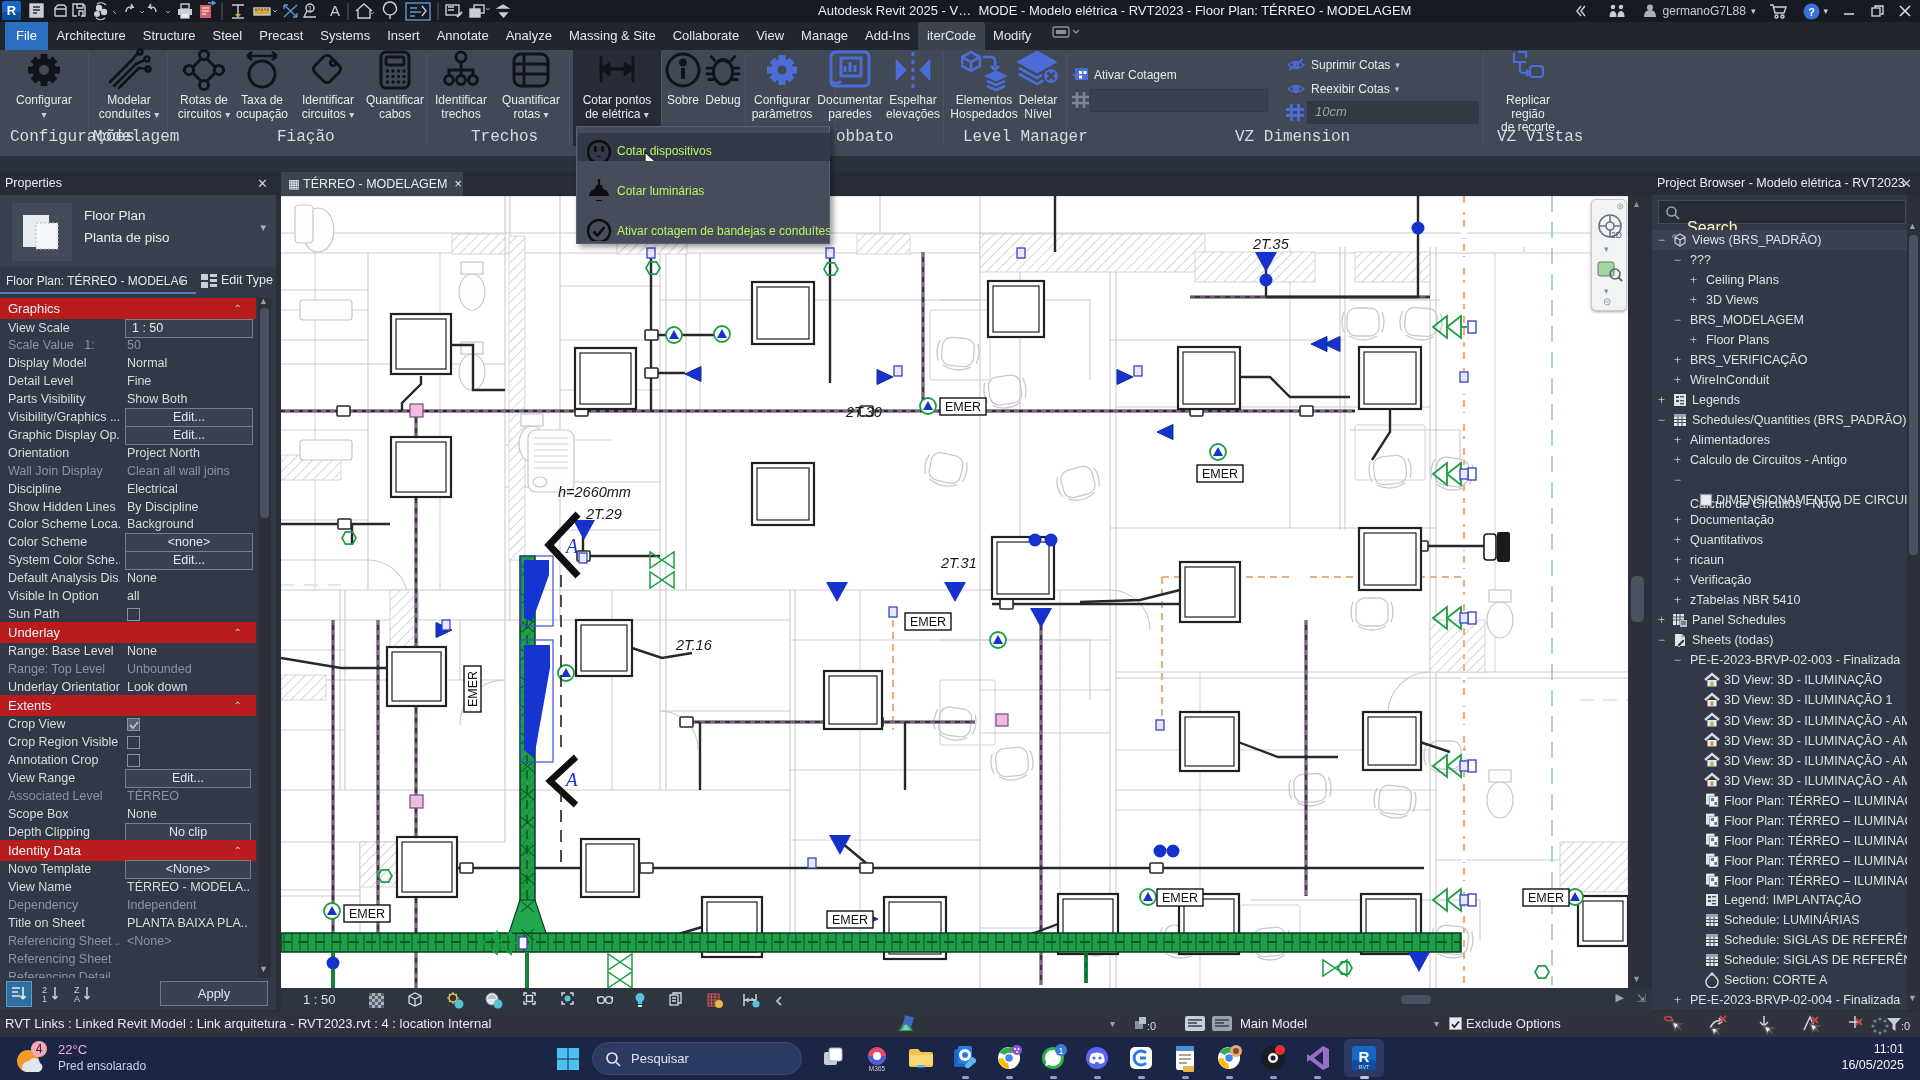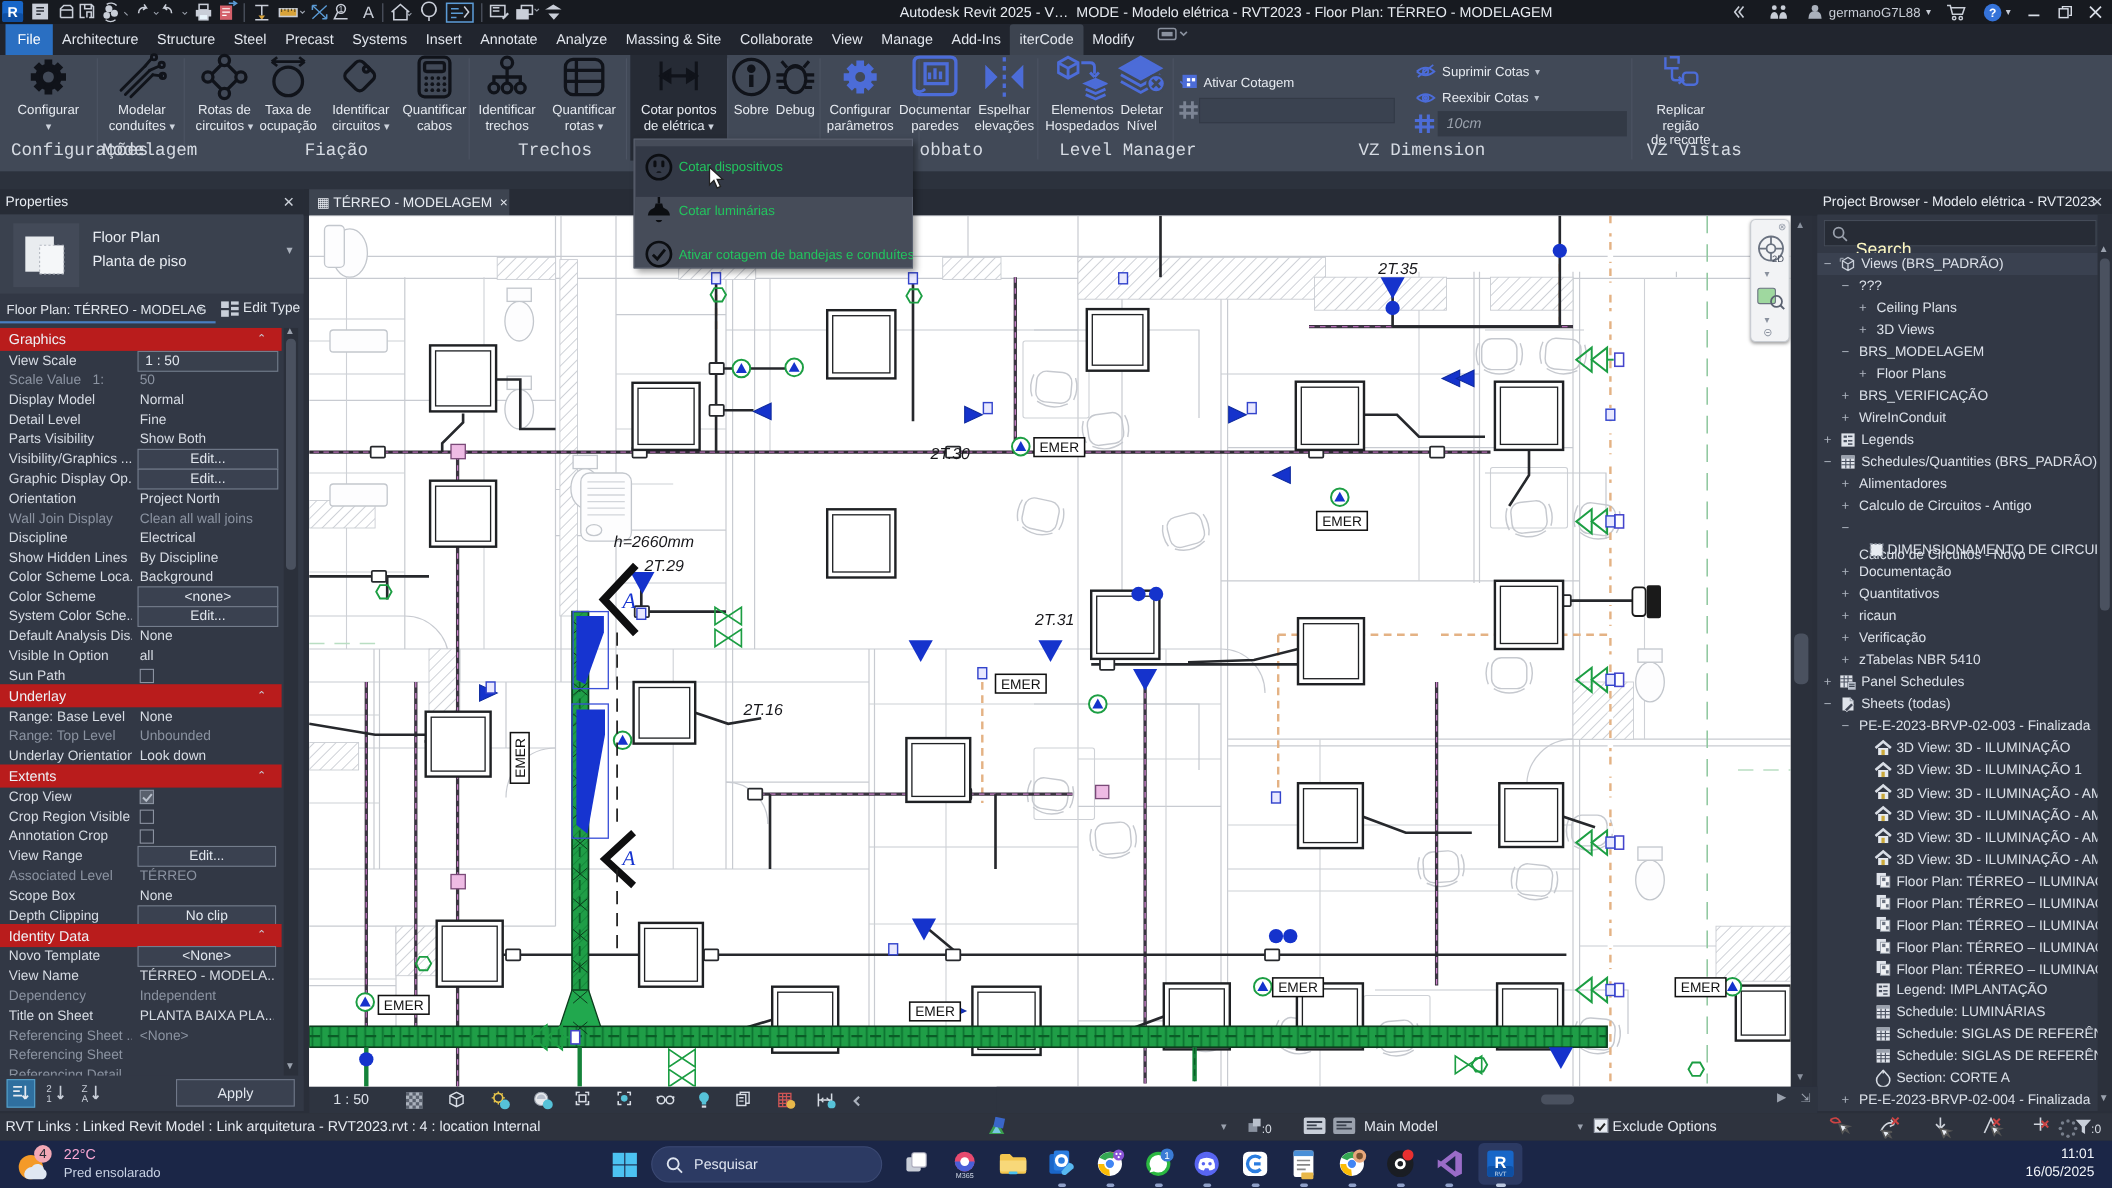--- a/index.html
+++ b/index.html
@@ -60,21 +60,21 @@
 
 
 #statusbar { left:0; top:1012px; width:1920px; height:25px; background:#2e333e; color:#e6eaf1; font-size:13px; }
 
 
 #taskbar { left:0; top:1037px; width:1920px; height:43px; background:#1b2647; }
 .tkico { position:absolute; top:6px; width:30px; height:30px; }
 
 
 #ddmenu { left:576px; top:126px; width:254px; height:118px; background:#464c59; border:1px solid #5a6170; box-shadow:3px 3px 6px rgba(0,0,0,.4); }
-.dditem { position:absolute; left:1px; width:252px; height:46px; color:#22c55e; font-size:12px; white-space:nowrap; overflow:hidden; }
+.dditem { position:absolute; left:1px; width:252px; height:28px; color:#bef264; font-size:12px; white-space:nowrap; overflow:hidden; }
 .dditem.hl { background:#333946; }
 .dditem .dtx { position:absolute; left:39px; top:11px; }
 </style>
 </head>
 <body>
 <div id="stage">
 
   <div class="abs" id="titlebar"></div>
   <div class="abs" id="titletext">Autodesk Revit 2025 - V…&nbsp;&nbsp;MODE - Modelo elétrica - RVT2023 - Floor Plan: TÉRREO - MODELAGEM</div>
   <div class="abs" id="qat">

